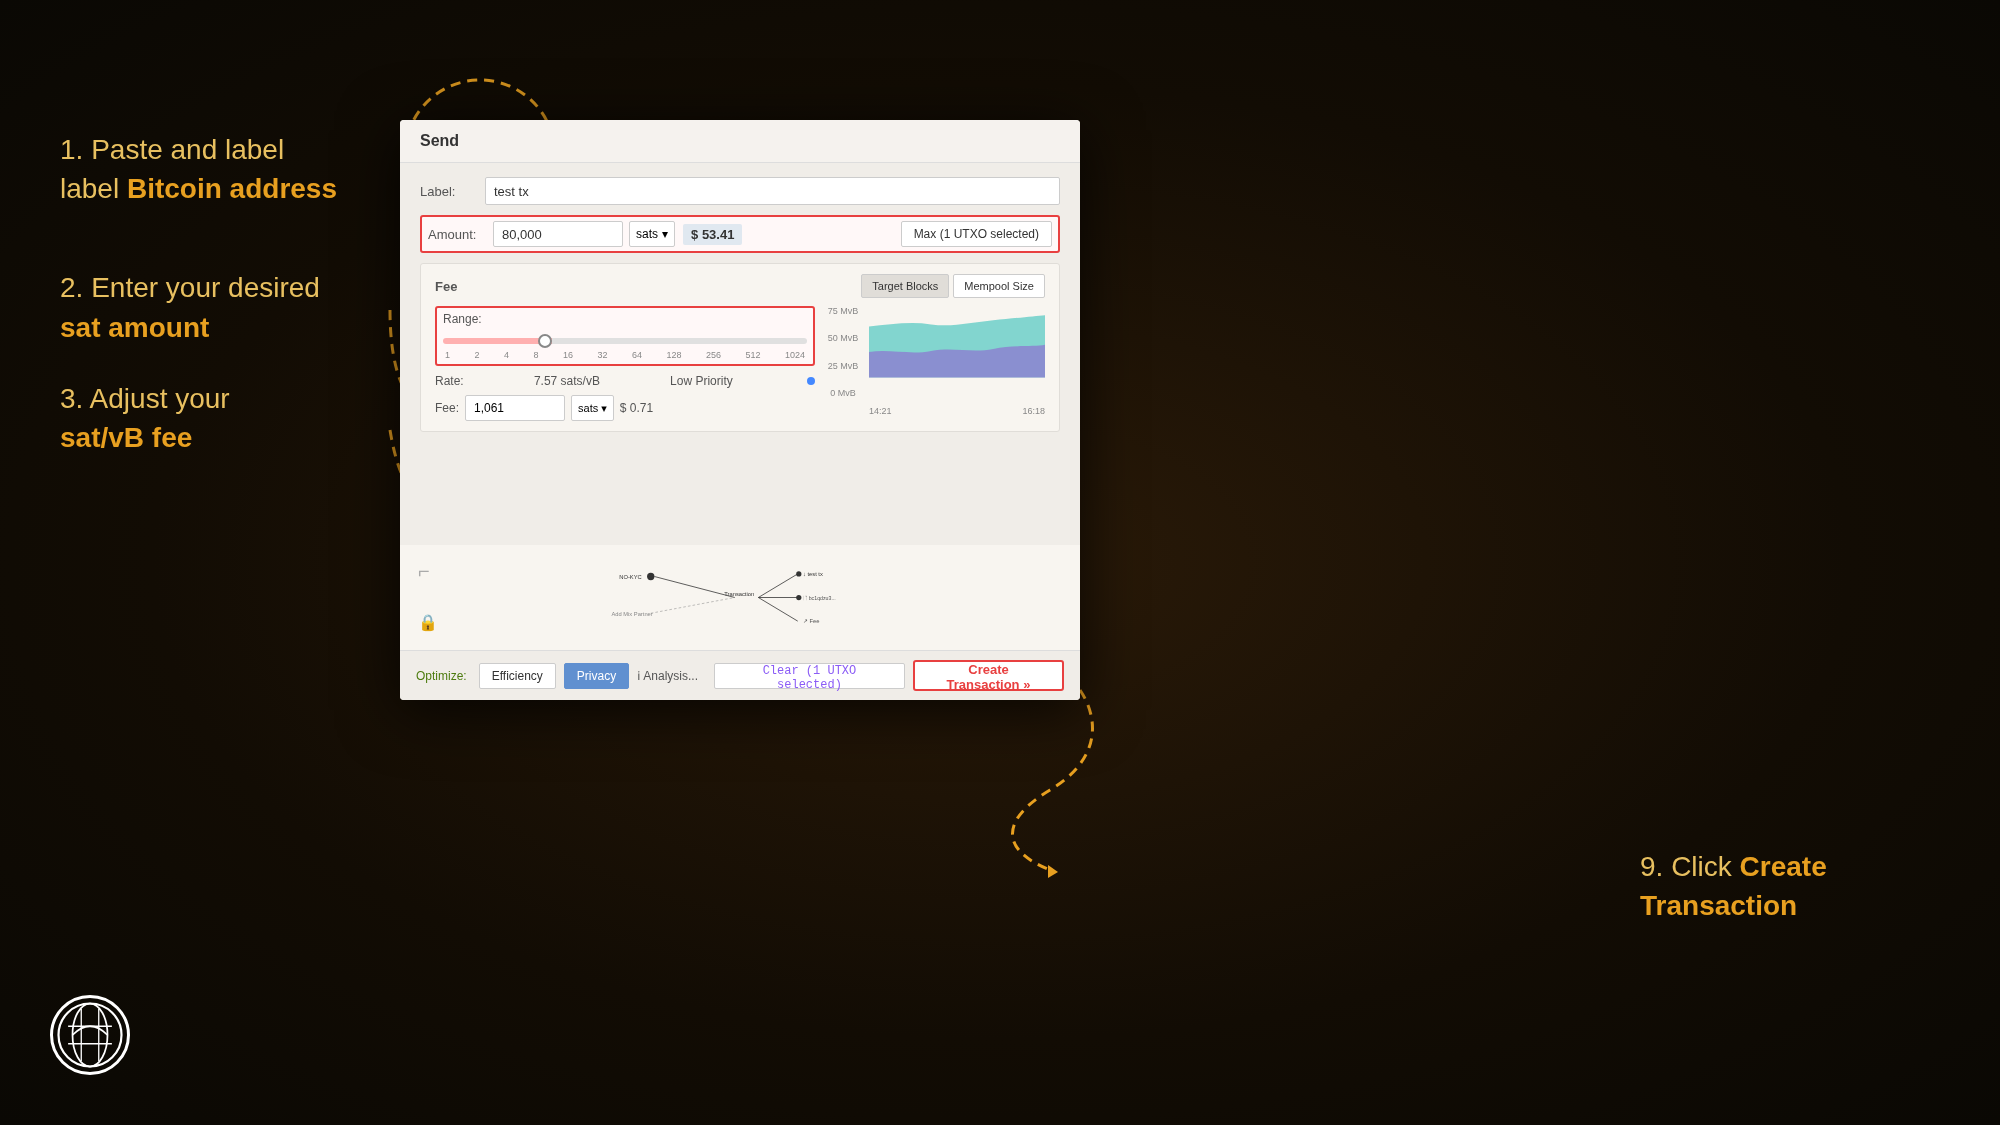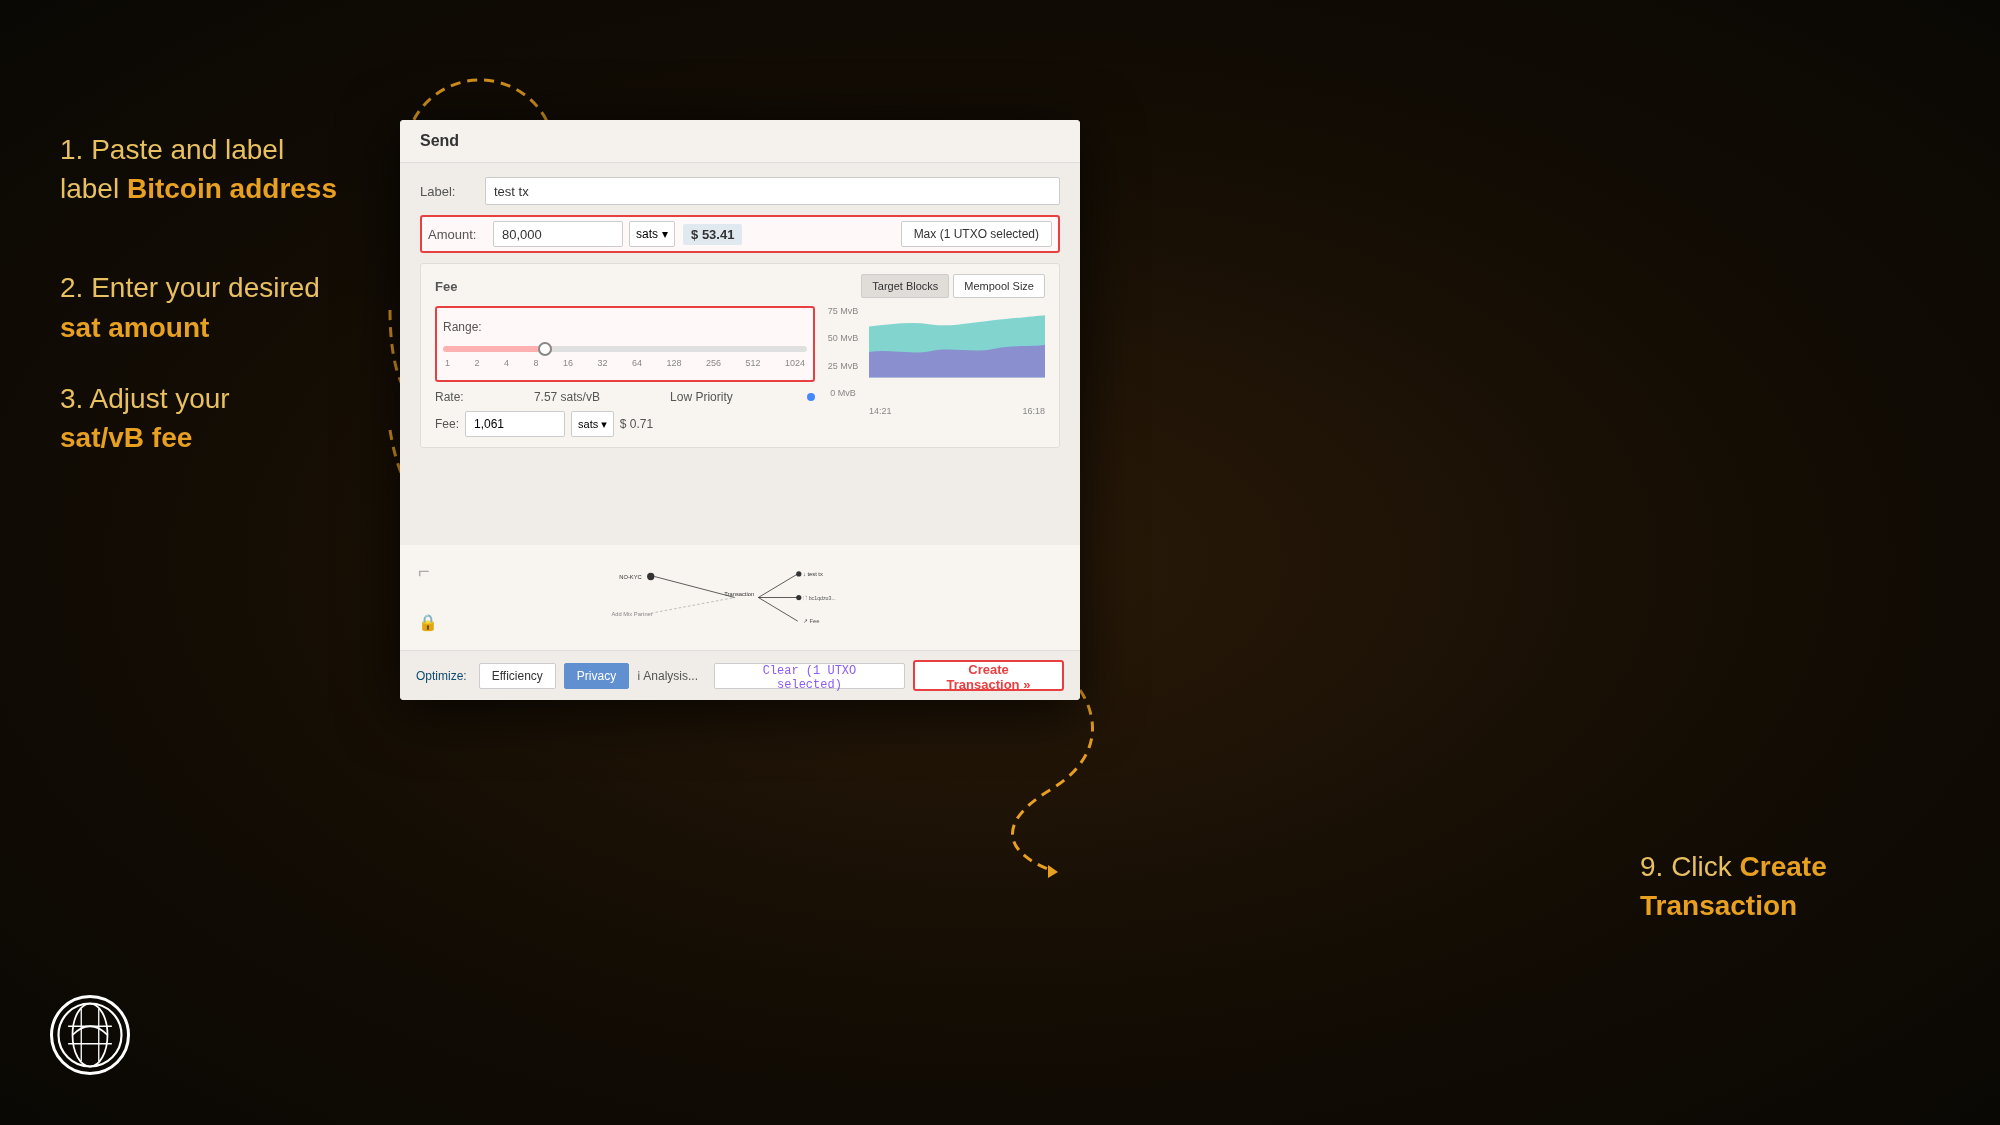--- a/index.html
+++ b/index.html
@@ -233,21 +233,21 @@
       color: #333;
     }
     .fee-btn.active {
       background: #e0ddd8;
     }
 
     
     .range-row {
       border: 2px solid #e84040;
       border-radius: 3px;
-      padding: 12px 6px;
+      padding: 4px 6px;
       background: #fff8f8;
       margin-bottom: 8px;
     }
     .range-label {
       font-size: 12px;
       color: #555;
       margin-bottom: 4px;
     }
     .slider-track {
       position: relative;
@@ -368,21 +368,21 @@
       height: 50px;
       background: #f0ede8;
       border-top: 1px solid #ddd;
       display: flex;
       align-items: center;
       padding: 0 16px;
       gap: 8px;
     }
     .optimize-label {
       font-size: 12px;
-      color: #0c4a6e;
+      color: #4d7c0f;
       margin-right: 4px;
     }
     .opt-btn {
       height: 26px;
       padding: 0 12px;
       font-size: 12px;
       border: 1px solid #ccc;
       background: white;
       border-radius: 2px;
       cursor: pointer;

